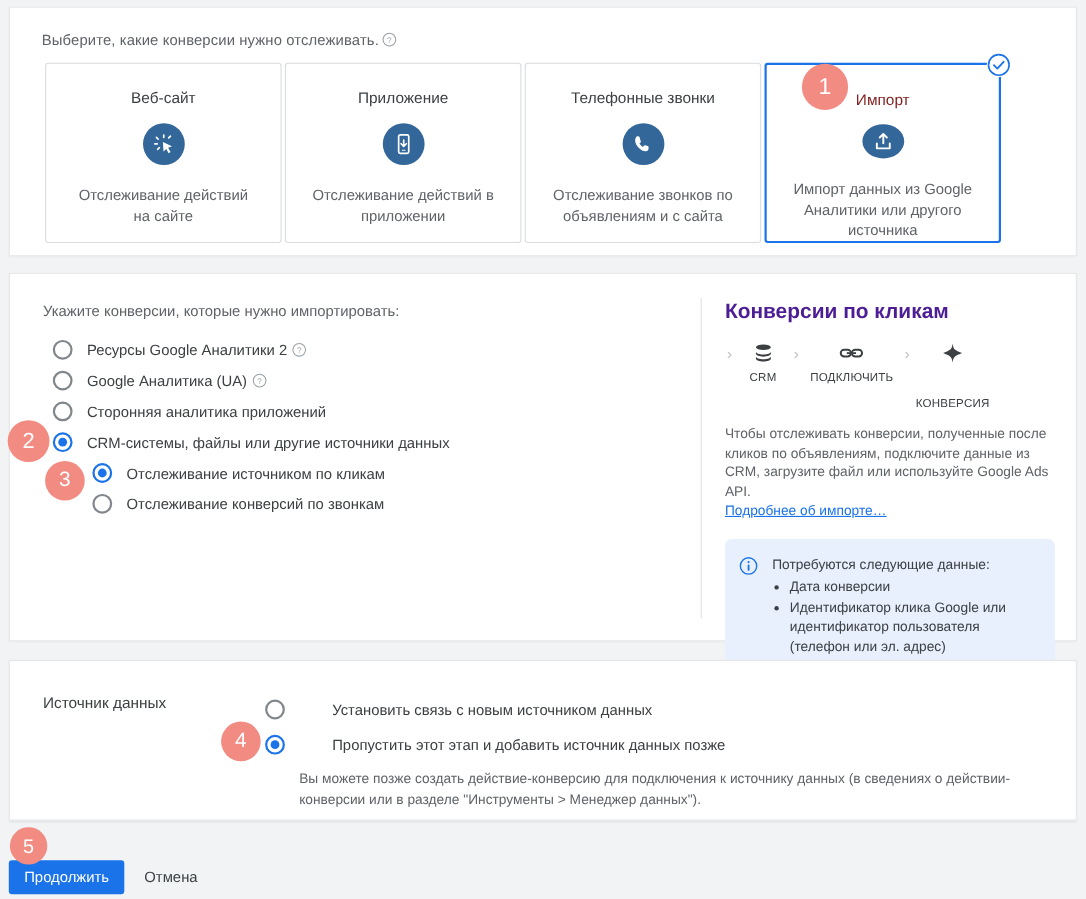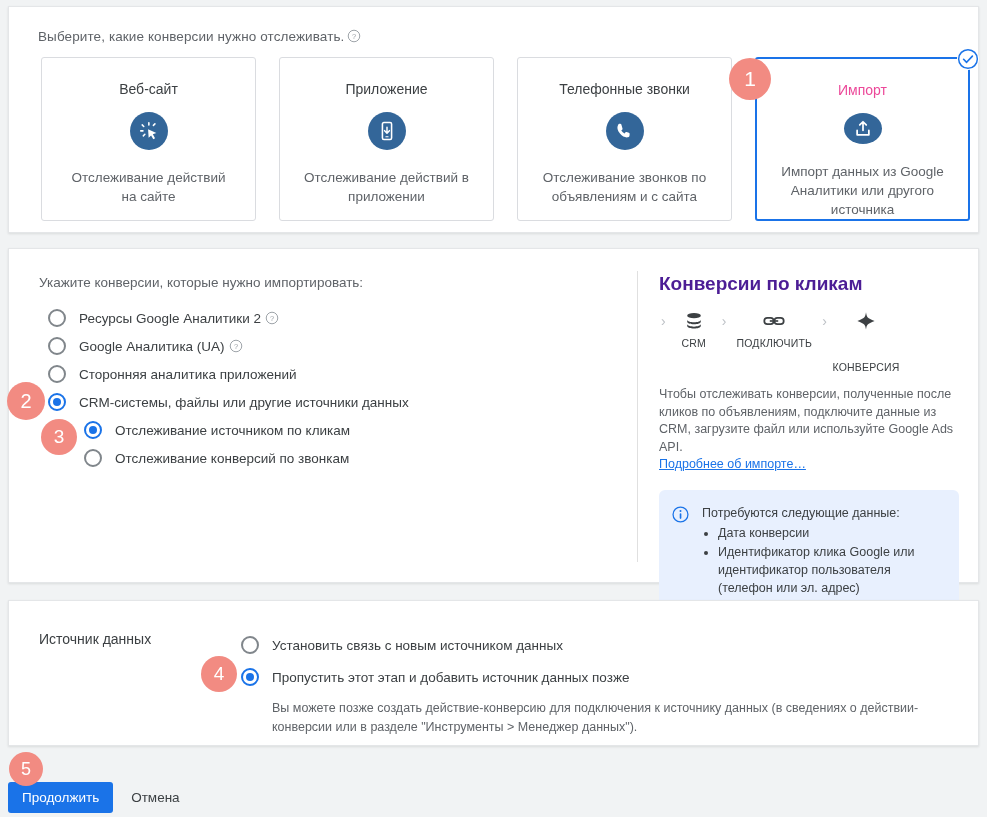--- a/index.html
+++ b/index.html
@@ -42,21 +42,21 @@
     width: 14px;
     height: 14px;
   }
   .help-icon svg { display: block; }
 
   .type-cards {
     position: absolute;
     left: 32px;
     top: 50px;
     display: flex;
-    gap: 23px;
+    gap: 3px;
   }
   .type-card {
     width: 215px;
     height: 164px;
     box-sizing: border-box;
     border: 1px solid #dadce0;
     border-radius: 3px;
     background: #fff;
     display: flex;
     flex-direction: column;
@@ -66,21 +66,21 @@
     cursor: pointer;
   }
   .type-card.selected {
     border: 2px solid #1a73e8;
   }
   .type-card .tc-title {
     font-size: 14px;
     color: #3c4043;
     line-height: 18px;
   }
-  .type-card.selected .tc-title { color: #ec4899; }
+  .type-card.selected .tc-title { color: #7f1d1d; }
   .tc-icon {
     margin-top: 14px;
     width: 38px;
     height: 38px;
     border-radius: 50%;
     background: #336699;
     display: flex;
     align-items: center;
     justify-content: center;
   }
@@ -230,21 +230,21 @@
   
   #panel-source { left: 8px; top: 600px; width: 971px; height: 146px; }
   .p3-title {
     position: absolute;
     left: 30px;
     top: 30px;
     font-size: 14px;
     color: #3c4043;
   }
   .p3-options { position: absolute; left: 232px; top: 28px; width: 710px; }
-  .p3-options .radio-row { margin-left: 0; height: 32px; }
+  .p3-options .radio-row { margin-left: 0; height: 32px; gap: 30px; }
   .p3-note {
     margin-left: 31px;
     margin-top: 6px;
     font-size: 12.5px;
     line-height: 19px;
     color: #5f6368;
     width: 680px;
   }
 
   

